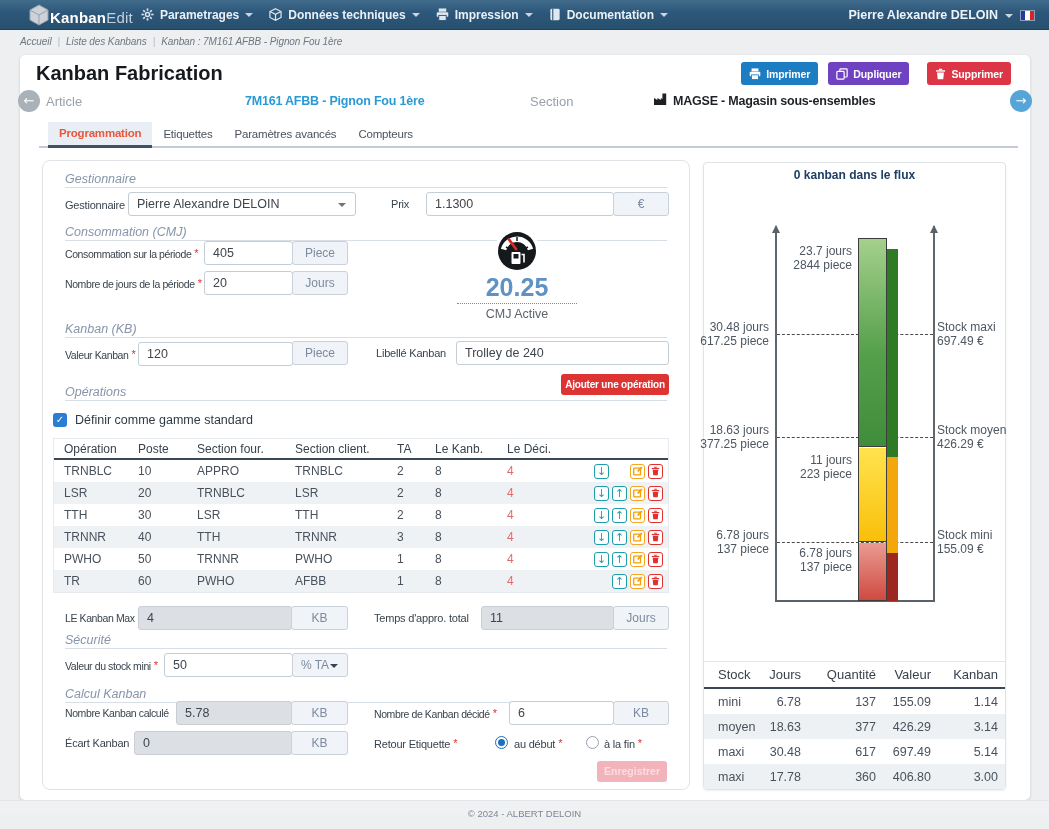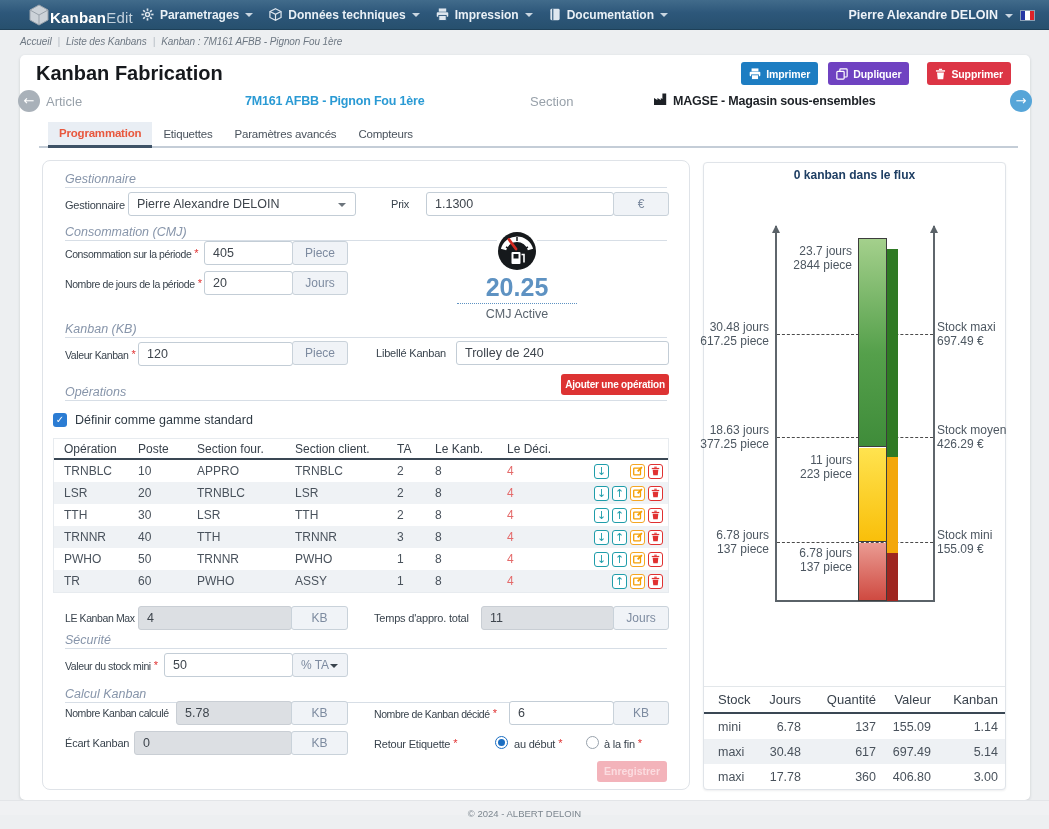--- a/index.html
+++ b/index.html
@@ -442,21 +442,21 @@
                   <rect x="1.2" y="2.2" width="11.6" height="1.8" fill="#e03131"></rect>
                   <path d="M2.6 5 h8.8 l-0.9 8.7 h-7 z" fill="#e03131"></path>
                 </svg>
               </span>
             </span>
           </div>
           <div class="ops-row">
             <span class="oc1">TR</span>
             <span class="oc2">60</span>
             <span class="oc3">PWHO</span>
-            <span class="oc4">ASSY</span>
+            <span class="oc4">AFBB</span>
             <span class="oc5">1</span>
             <span class="oc6">8</span>
             <span class="oc7 odeci">4</span>
             <span class="ops-actions">
               <span class="abtn ghost"></span>
               <span class="abtn a-teal">↑</span>
               <span class="abtn a-edit">
                 <svg width="10" height="10" viewBox="0 0 14 14">
                   <rect x="1" y="3" width="9.5" height="9.5" rx="1" fill="none" stroke="#f59f00" stroke-width="1.8"></rect>
                   <line x1="12.5" y1="1.5" x2="6.5" y2="7.5" stroke="#f59f00" stroke-width="2.6"></line>
@@ -588,20 +588,27 @@
         </div>
       <div id="stock-body">
           <div class="st-row">
             <span class="sc1">mini</span>
             <span class="sc2">6.78</span>
             <span class="sc3">137</span>
             <span class="sc4">155.09</span>
             <span class="sc5">1.14</span>
           </div>
           <div class="st-row">
+            <span class="sc1">moyen</span>
+            <span class="sc2">18.63</span>
+            <span class="sc3">377</span>
+            <span class="sc4">426.29</span>
+            <span class="sc5">3.14</span>
+          </div>
+          <div class="st-row">
             <span class="sc1">maxi</span>
             <span class="sc2">30.48</span>
             <span class="sc3">617</span>
             <span class="sc4">697.49</span>
             <span class="sc5">5.14</span>
           </div>
           <div class="st-row">
             <span class="sc1">maxi</span>
             <span class="sc2">17.78</span>
             <span class="sc3">360</span>

